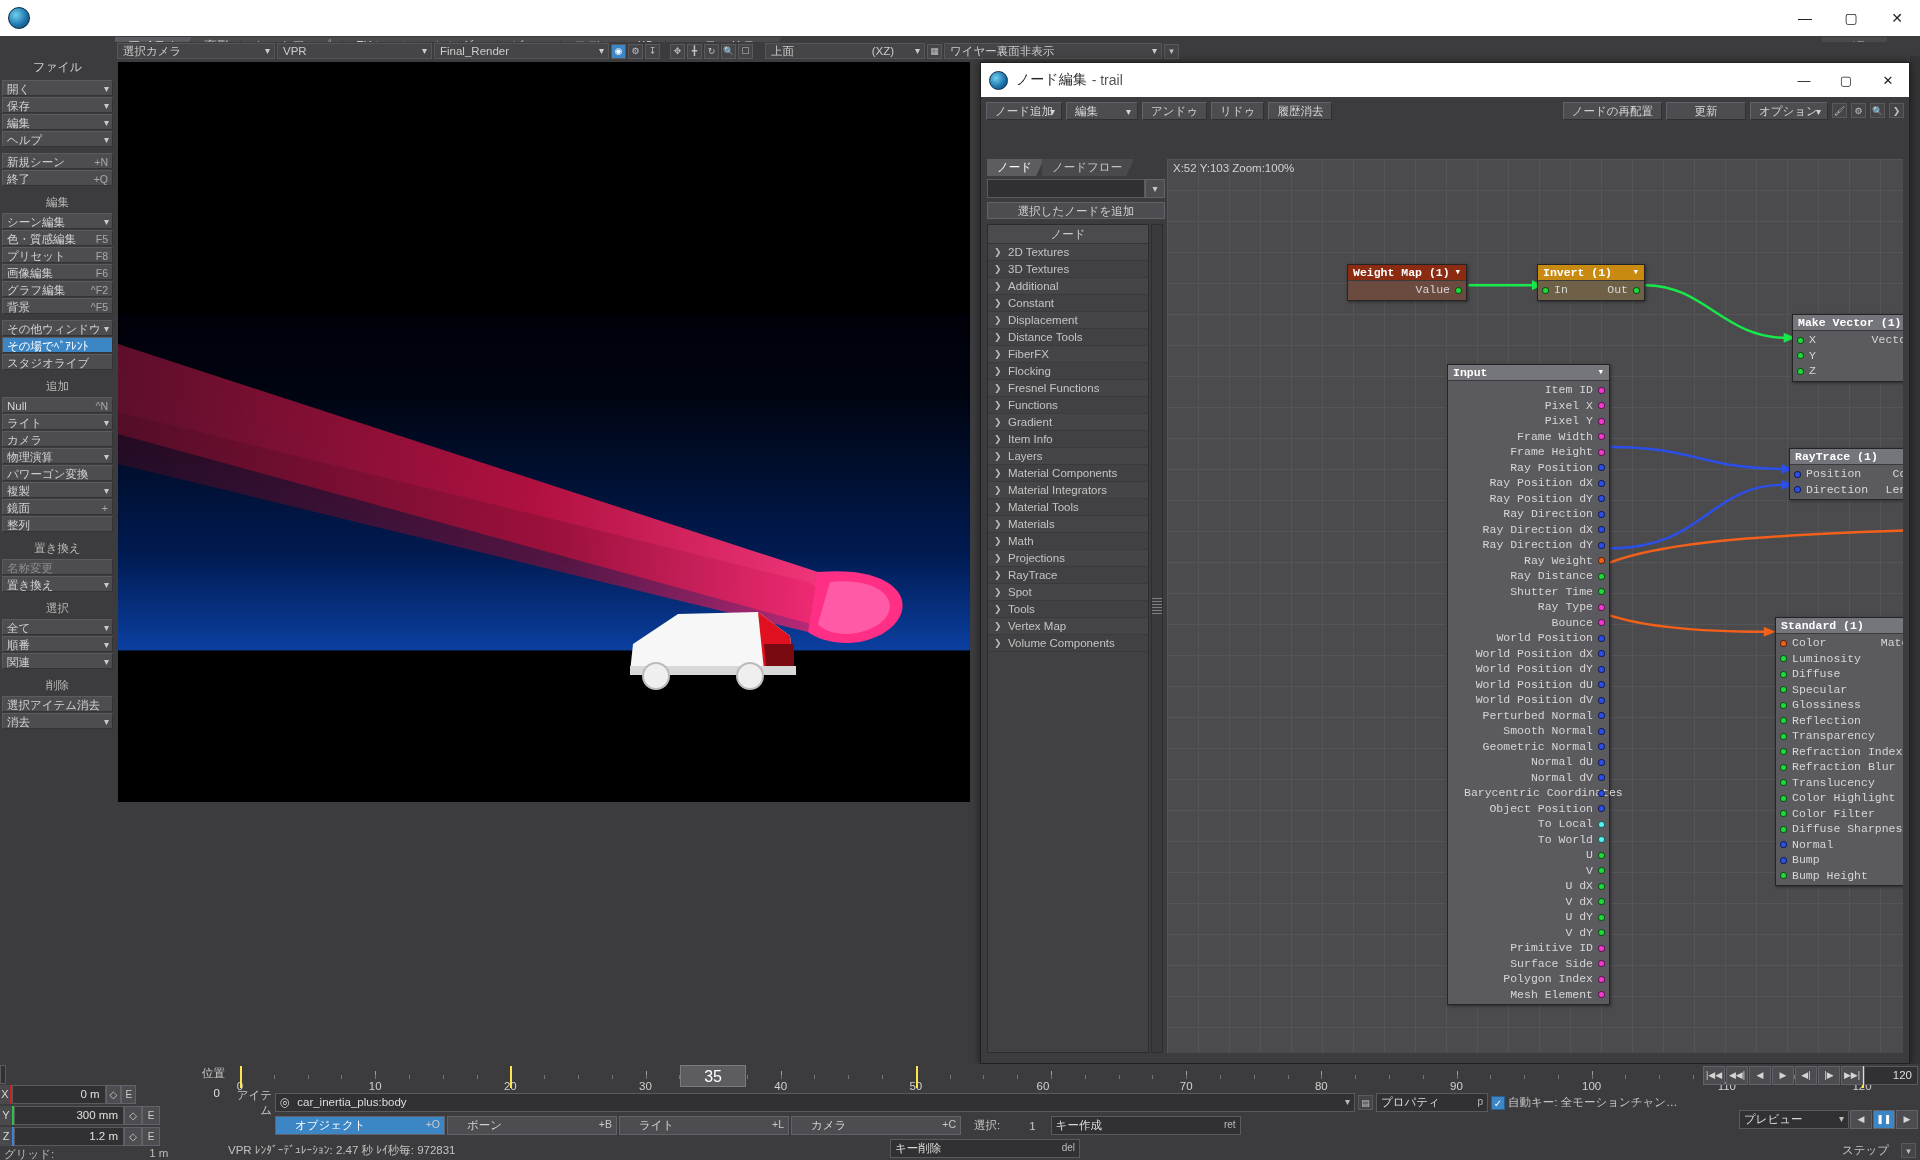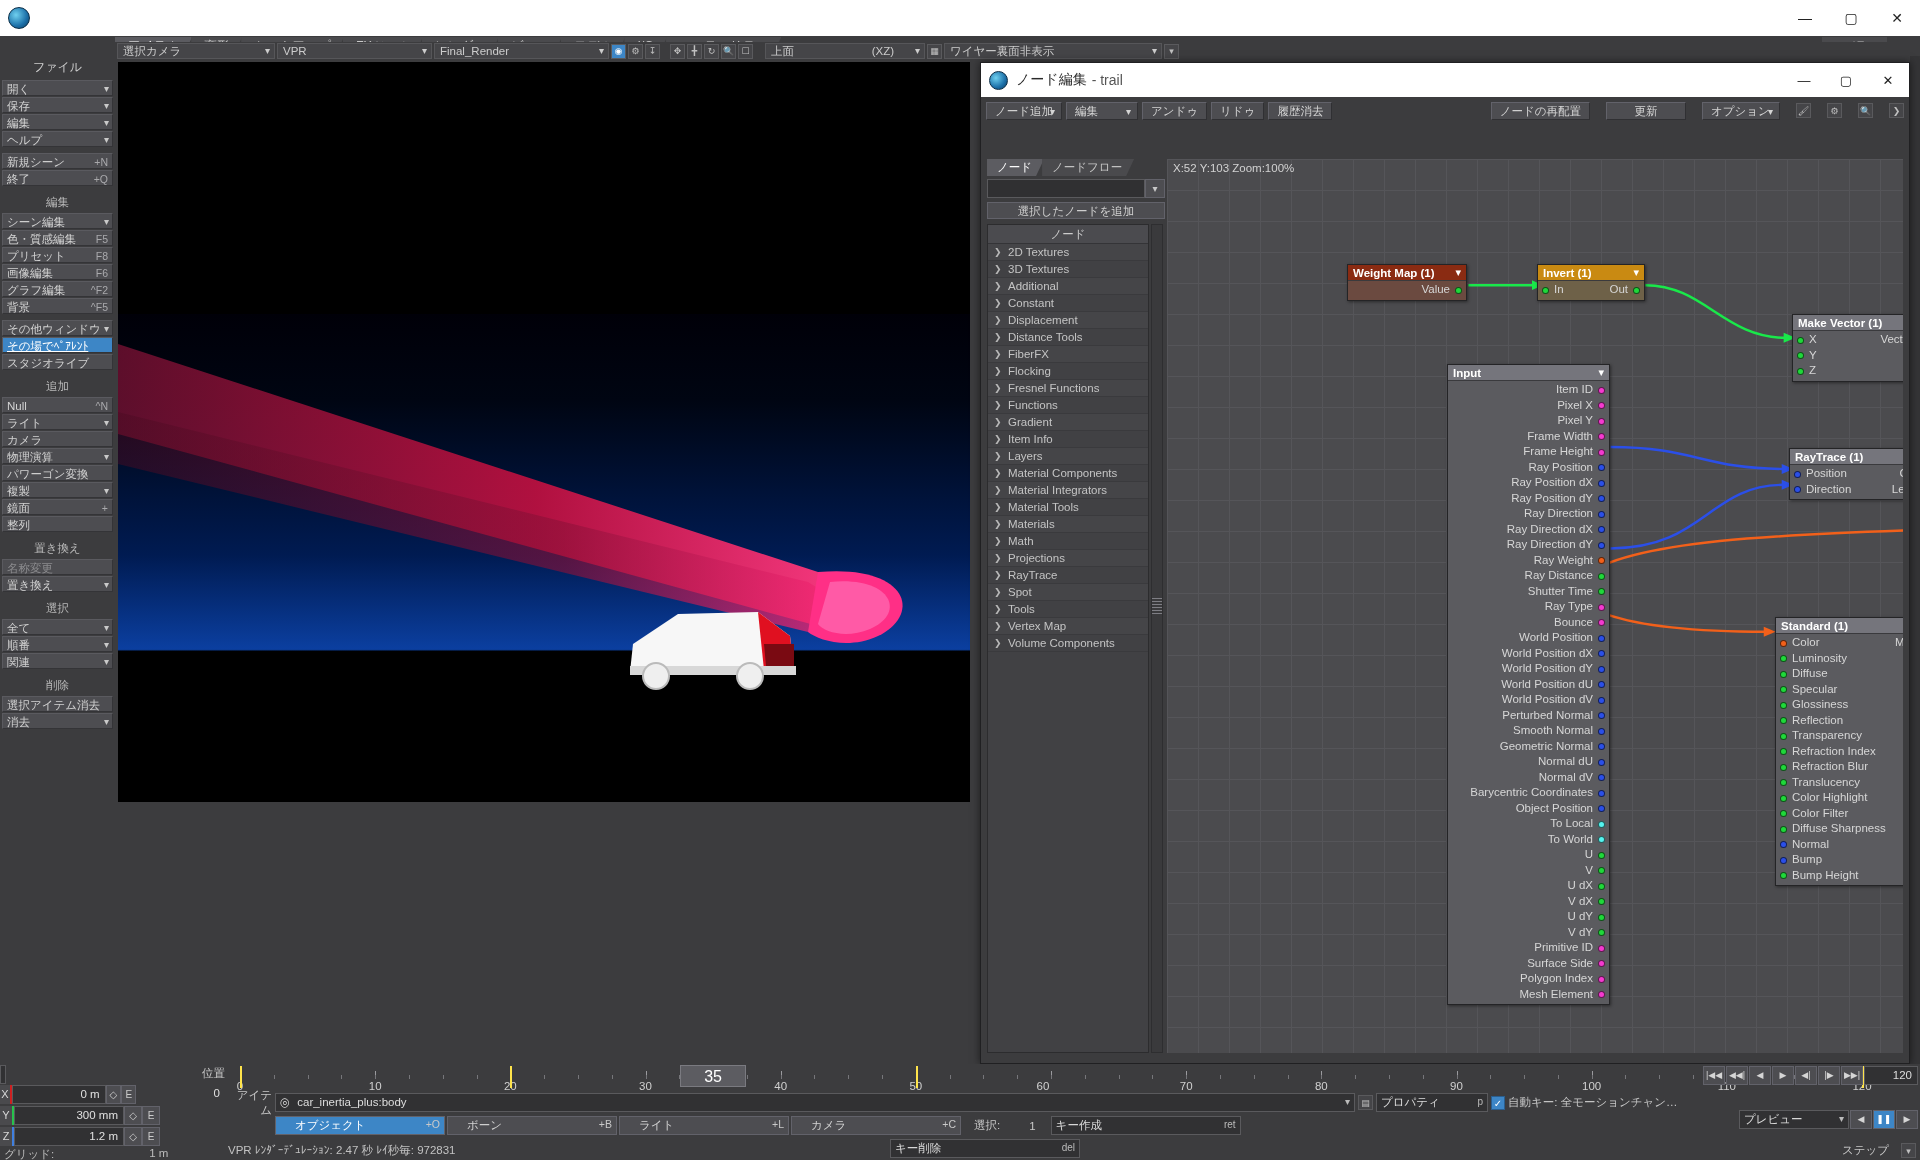--- a/index.html
+++ b/index.html
@@ -30,21 +30,21 @@
 
   
   .leftpanel { position:absolute; left:0; top:56px; width:115px; bottom:82px; background:#3c3c3e; }
   .lp-title { text-align:center; font-size:12px; color:#cfcfcf; padding:3px 0 4px; }
   .lp-grp { margin-bottom:6px; }
   .lp-hdr { text-align:center; font-size:11.5px; color:#b9b9b9; background:#3c3c3e; padding:3px 0; }
   .lp-item { position:relative; height:16px; line-height:16px; margin:0 2px 1px 2px;
              background:#4d4d51; color:#d2d2d2; font-size:11.5px; padding-left:4px;
              border-top:1px solid #5a5a5f; border-left:1px solid #5a5a5f;
              border-bottom:1px solid #343437; border-right:1px solid #343437; white-space:nowrap; overflow:hidden; }
-  .lp-item.sel { background:#3d86c6; color:#fff;text-decoration:underline; }
+  .lp-item.sel { background:#3d86c6; color:#fff; }
   .lp-item.dim { color:#8b8b8e; }
   .lp-item .sk { position:absolute; right:4px; top:0; font-size:10.5px; color:#a9a9ac; }
   .lp-item .cv { position:absolute; right:3px; top:0; font-size:10px; color:#c9c9c9; }
 
   
   .vpbar { position:absolute; left:115px; top:42px; right:0; height:18px; background:#3c3c3e; display:flex; align-items:center; gap:2px; padding:0 2px;}
   .sel-dd { height:16px; line-height:15px; background:#454548; border:1px solid #565659; font-size:11.5px; padding-left:5px; position:relative; color:#ccc;}
   .sel-dd .c { position:absolute; right:4px; top:-1px; font-size:10px;}
   .ic { width:15px;height:15px; background:#454548; border:1px solid #5a5a5d; display:inline-flex;align-items:center;justify-content:center; font-size:9px; color:#c0c0c0;}
   .ic.on { background:#3d86c6; color:#fff;}
@@ -62,21 +62,21 @@
       background:radial-gradient(circle at 35% 35%, #6fd0ef, #1b6fa8 60%, #0d3c5e); margin-right:8px; border:1px solid #0a2d47;}
   .nw-title .sub { color:#555; }
   .nw-btns { margin-left:auto; display:flex; }
   .nw-btns div { width:42px; height:34px; display:flex;align-items:center;justify-content:center;font-size:13px;color:#222;}
   .nw-toolbar { height:24px; display:flex; align-items:center; gap:4px; padding:3px 5px 0 5px;}
   .btn { height:18px; line-height:17px; padding:0 8px; font-size:11.5px; color:#d4d4d4;
          background:#4d4d51; border-top:1px solid #62626a; border-left:1px solid #62626a;
          border-bottom:1px solid #303033; border-right:1px solid #303033; white-space:nowrap;}
   .btn.dd { padding-right:22px; position:relative; }
   .btn.dd::after { content:"\25BE"; position:absolute; right:6px; top:0px; font-size:10px; }
-  .nw-right { margin-left:auto; display:flex; align-items:center; gap:16px;}
+  .nw-right { margin-left:auto; display:flex; align-items:center; gap:4px;}
 
   .nw-tabs { position:absolute; left:6px; top:96px; display:flex; }
   .ntab { height:17px; line-height:17px; font-size:11.5px; padding:0 12px 0 10px; background:#4a4a4d; color:#c5c5c5;
           clip-path: polygon(0 0, 100% 0, calc(100% - 8px) 100%, 0 100%); margin-right:-2px;}
   .ntab.active { background:#5c5c61; color:#fff; }
 
   .nw-search { position:absolute; left:6px; top:116px; width:158px; height:19px; background:#303032; border:1px solid #5a5a5d;}
   .nw-searchdd { position:absolute; left:164px; top:116px; width:20px; height:19px; background:#4d4d51; border:1px solid #62626a;
                  display:flex;align-items:center;justify-content:center;font-size:10px;}
   .nw-addsel { position:absolute; left:6px; top:139px; width:178px; height:17px; background:#4d4d51; border:1px solid #62626a;
@@ -93,21 +93,21 @@
              background:repeating-linear-gradient(#7e7e84 0 1px, #3a3a3c 1px 3px);}
 
   
   .canvas { position:absolute; left:186px; top:96px; right:6px; bottom:10px; background:#4b4b4e;
             background-image:linear-gradient(#555559 1px, transparent 1px), linear-gradient(90deg,#555559 1px, transparent 1px);
             background-size:31px 31px; overflow:hidden; }
   .coordtxt { position:absolute; left:6px; top:3px; font-size:11.5px; color:#d2d2d2;}
 
   
   .node { position:absolute; border:1px solid #242426; background:#5b5b5f;
-          box-shadow:1px 1px 3px rgba(0,0,0,.45); }
+          box-shadow:1px 1px 3px rgba(0,0,0,.45);font-family:Liberation Mono, monospace; }
   .node .nh { height:16px; line-height:16px; font-size:11.5px; font-weight:bold; color:#fff;
               padding-left:5px; position:relative; background:#75757c; border-bottom:1px solid #3a3a3d;}
   .node .nh::after { content:"\25BE"; position:absolute; right:5px; top:-1px; font-size:11px;}
   .node .nb { padding:1px 0 2px 0; }
   .row { height:15.5px; line-height:15.5px; font-size:11.5px; color:#d6d6d6; position:relative; padding:0 16px; white-space:nowrap;}
   .row.r { text-align:right; }
   .row.both { display:flex; justify-content:space-between; }
   .dot { position:absolute; width:7px;height:7px;border-radius:50%; top:4.5px; border:1px solid rgba(0,0,0,.6);}
   .dot.l { left:4px; } .dot.rr { right:4px; }
   .d-pink{background:#f53ad0;} .d-blue{background:#2b4fe8;} .d-orange{background:#f2601a;}

